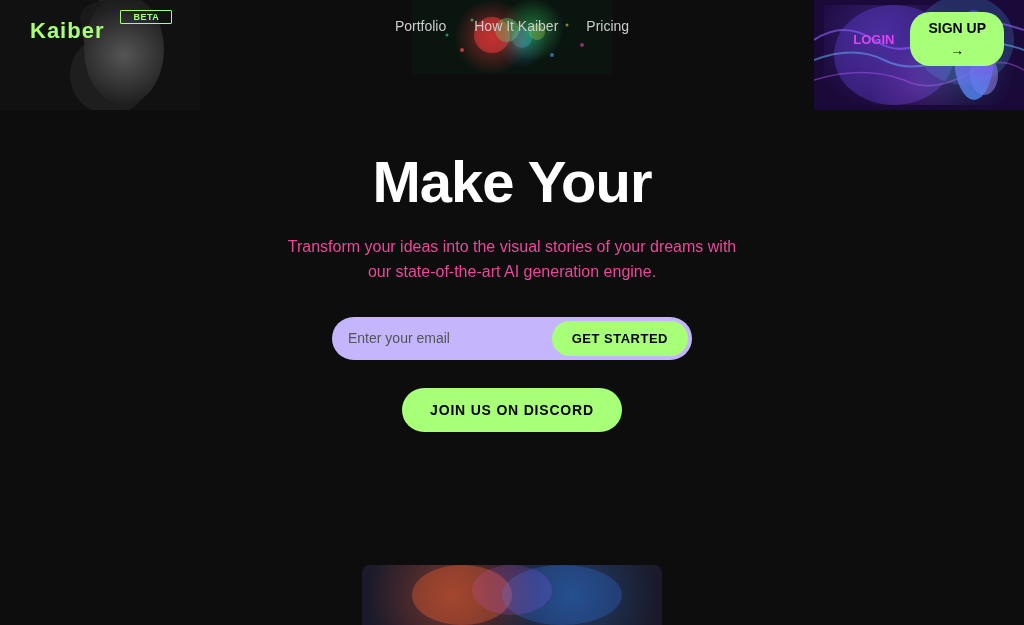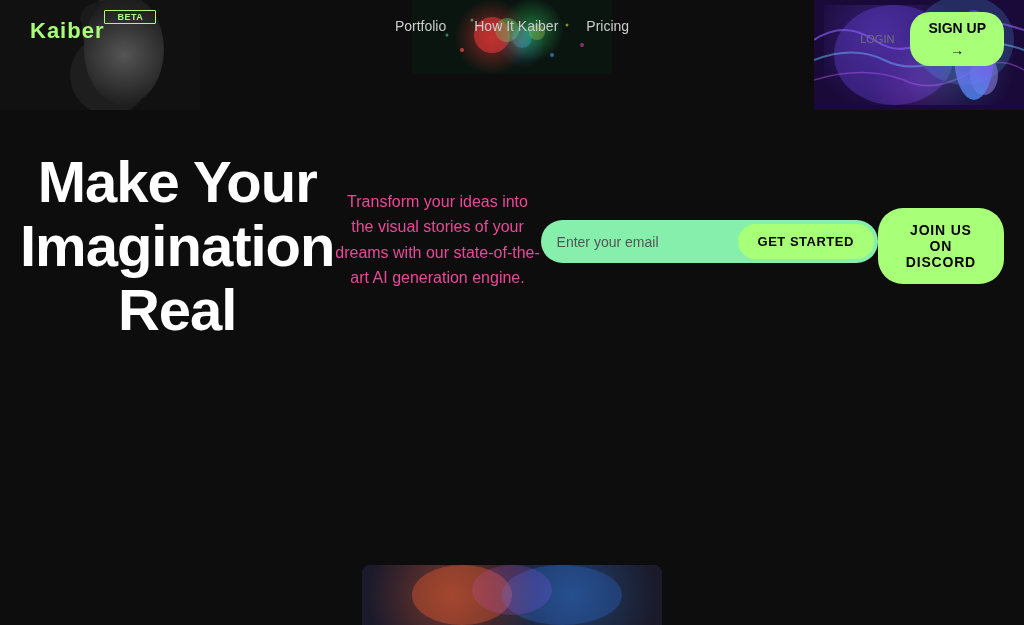--- a/index.html
+++ b/index.html
@@ -156,26 +156,26 @@
       display: flex;
       align-items: center;
       gap: 16px;
       position: absolute;
       right: 20px;
       top: 12px;
       z-index: 20;
     }
 
     .login-btn {
-      font-size: 11px;
-      color: #737373;
+      font-size: 13px;
+      color: #d946ef;
       background: none;
       border: none;
       cursor: pointer;
-      font-weight: 400;
+      font-weight: 700;
     }
 
     .signup-btn {
       font-size: 14px;
       font-weight: 600;
       color: #000000;
       background-color: #a8ff78;
       border: none;
       border-radius: 20px;
       padding: 8px 18px;
@@ -186,21 +186,21 @@
       flex-direction: column;
     }
 
     
     .hero {
       position: absolute;
       top: 130px;
       left: 0;
       right: 0;
       display: flex;
-      flex-direction: row;
+      flex-direction: column;
       align-items: center;
       text-align: center;
       padding: 20px 20px 0;
     }
 
     .hero-title {
       font-size: 58px;
       font-weight: 800;
       line-height: 1.1;
       color: #ffffff;
@@ -215,21 +215,21 @@
       line-height: 1.6;
       margin-bottom: 32px;
     }
 
     
     .cta-row {
       display: flex;
       align-items: center;
       gap: 0;
       margin-bottom: 28px;
-      background: #86efac;
+      background: #c4b5fd;
       border-radius: 25px;
       padding: 4px 4px 4px 16px;
       width: 360px;
     }
 
     .email-input {
       flex: 1;
       background: transparent;
       border: none;
       outline: none;
@@ -295,21 +295,21 @@
         radial-gradient(circle at 70% 50%, rgba(50, 150, 255, 0.3) 0%, transparent 40%);
     }
 
     
     .logo-area {
       position: absolute;
       left: 30px;
       top: 18px;
       display: flex;
       align-items: flex-start;
-      gap: 0;
+      gap: 16px;
       z-index: 20;
     }
 
     
     .nav-links-wrapper {
       position: absolute;
       left: 50%;
       transform: translateX(-50%);
       top: 18px;
       display: flex;
@@ -390,21 +390,20 @@
   <button class="login-btn">LOGIN</button>
   <button class="signup-btn">
     <span>SIGN UP</span>
     <span>→</span>
   </button>
 </div>
 
 <div class="hero">
   <h1 class="hero-title">
     <span>Make Your</span><br>
-    <span>Imagination Real</span>
   </h1>
   <p class="hero-subtitle">Transform your ideas into the visual stories of your dreams with our state-of-the-art AI generation engine.</p>
 
   <div class="cta-row">
     <input class="email-input" type="email" placeholder="Enter your email" style="">
     <button class="get-started-btn">GET STARTED</button>
   </div>
 
   <button class="discord-btn">JOIN US ON DISCORD</button>
 </div>

